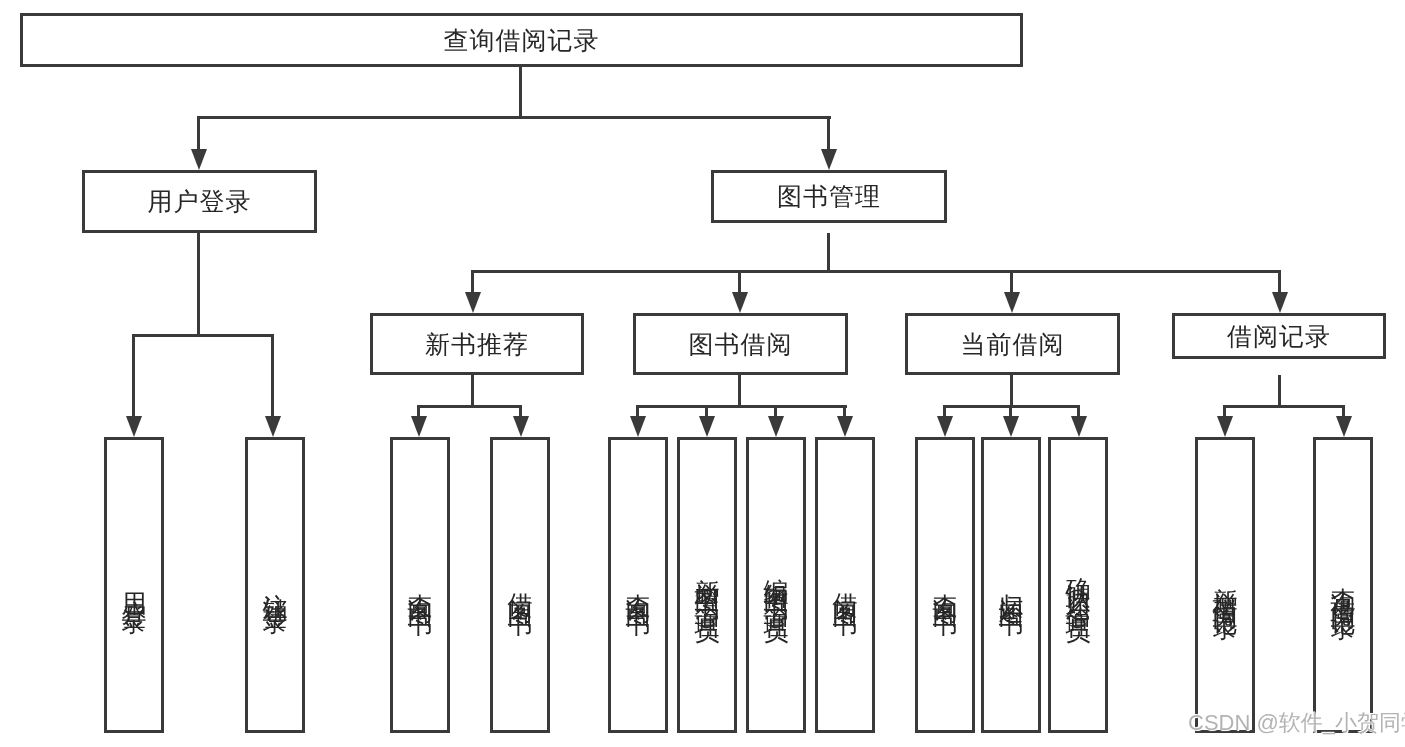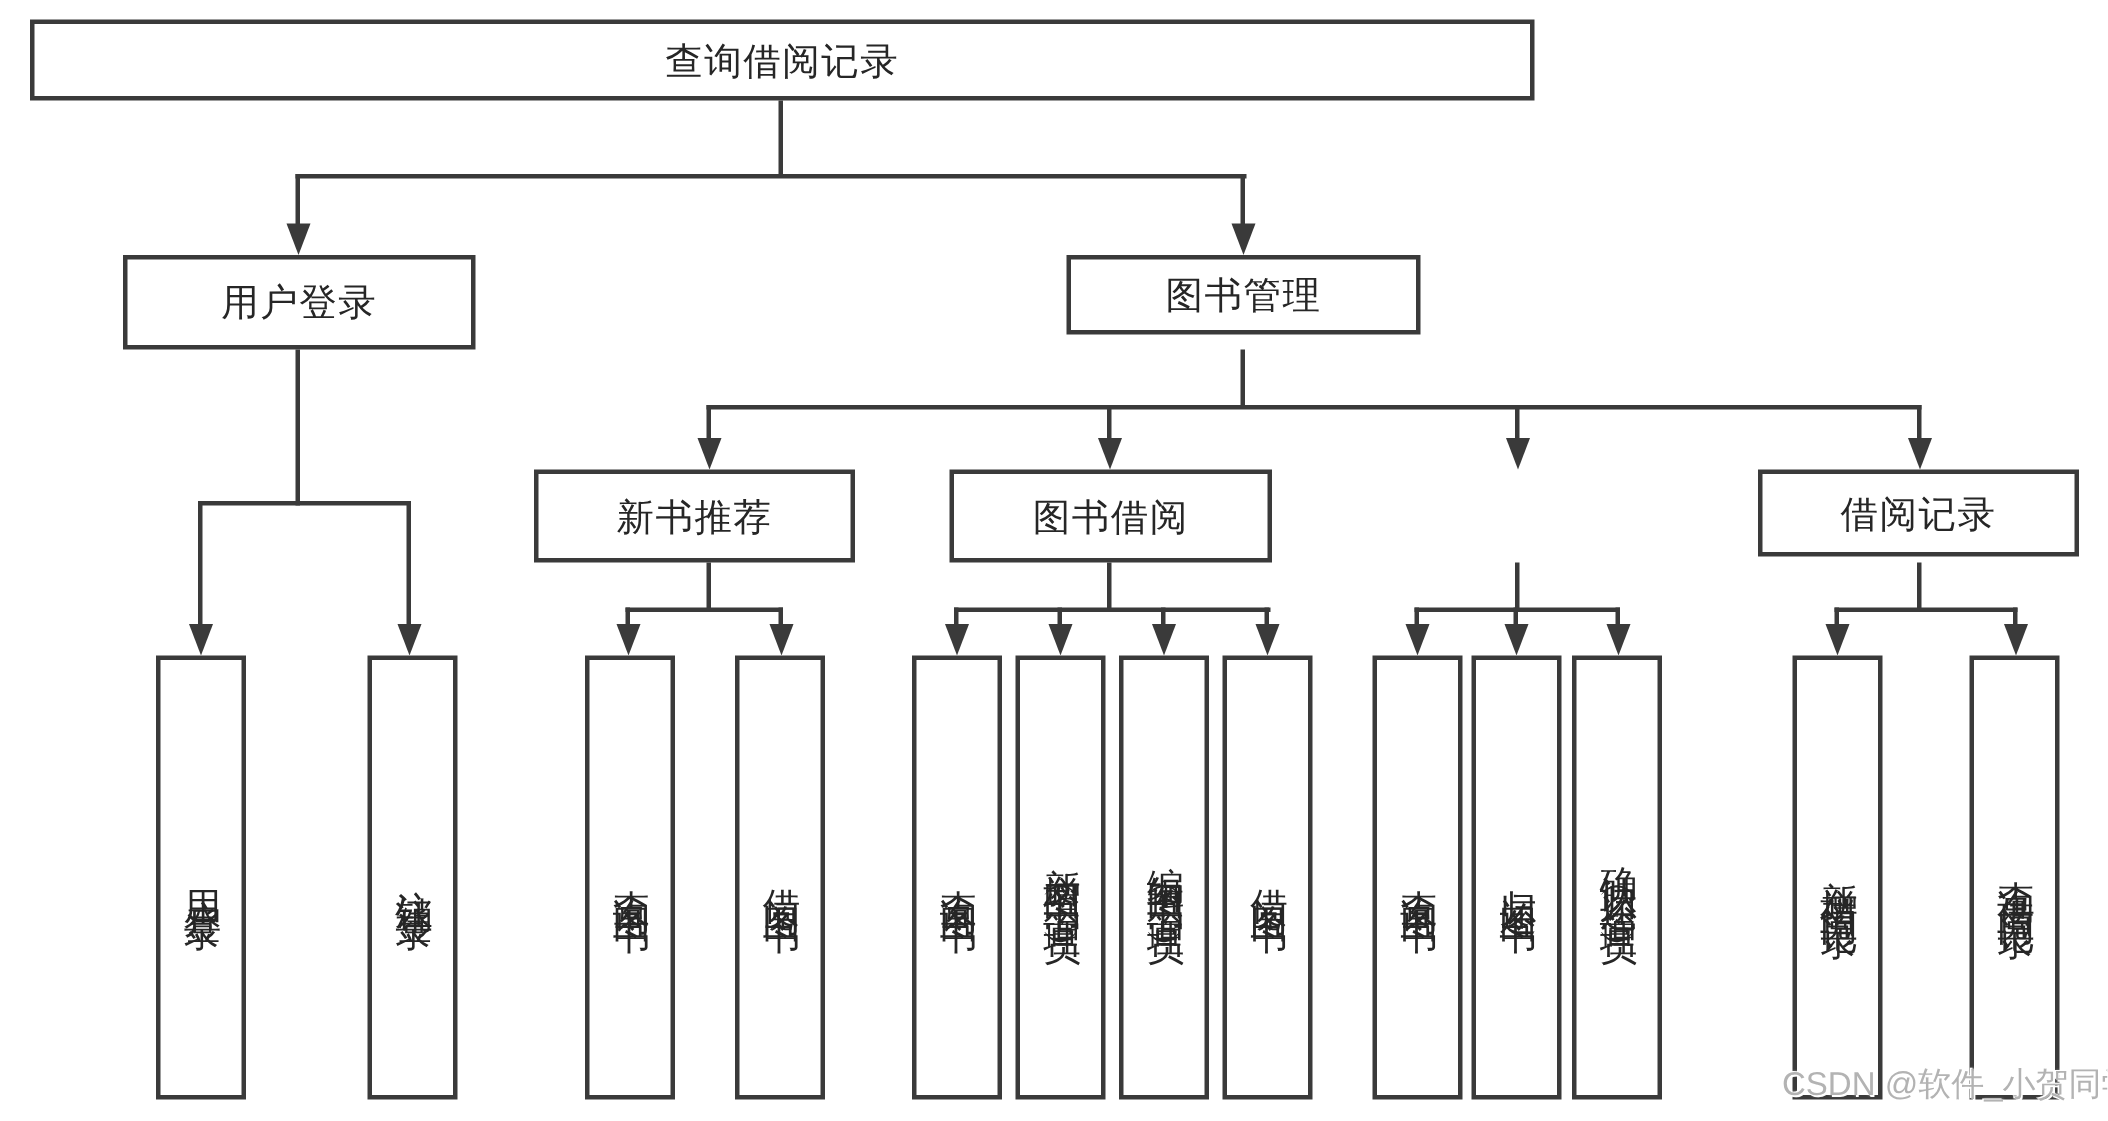--- a/index.html
+++ b/index.html
@@ -91,27 +91,30 @@
   <div class="hl" style="left:471px;top:270px;width:810px;"></div>
   <div class="vl" style="left:471px;top:270px;height:25px;"></div>
   <div class="arw" style="left:465px;top:292px;"></div>
   <div class="vl" style="left:738px;top:270px;height:25px;"></div>
   <div class="arw" style="left:732px;top:292px;"></div>
   <div class="vl" style="left:1010px;top:270px;height:25px;"></div>
   <div class="arw" style="left:1004px;top:292px;"></div>
   <div class="vl" style="left:1278px;top:270px;height:25px;"></div>
   <div class="arw" style="left:1272px;top:292px;"></div>
 
-  <div class="node" style="left:356px;top:313px;width:214px;height:62px;">
+  <div class="node" style="left:370px;top:313px;width:214px;height:62px;">
     <span>新书推荐</span>
   </div>
   <div class="node" style="left:633px;top:313px;width:215px;height:62px;justify-content:center;">
     <span>图书借阅</span>
   </div>
-  <div class="node" style="left:1172px;top:313px;width:214px;height:58px;">
+  <div class="node" style="left:905px;top:313px;width:215px;height:62px;">
+    <span>当前借阅</span>
+  </div>
+  <div class="node" style="left:1172px;top:313px;width:214px;height:46px;">
     <span>借阅记录</span>
   </div>
 
   <div class="vl" style="left:471px;top:375px;height:33px;"></div>
   <div class="hl" style="left:417px;top:405px;width:105px;"></div>
   <div class="vl" style="left:417px;top:405px;height:15px;"></div>
   <div class="arw" style="left:411px;top:416px;"></div>
   <div class="vl" style="left:519px;top:405px;height:15px;"></div>
   <div class="arw" style="left:513px;top:416px;"></div>
 

